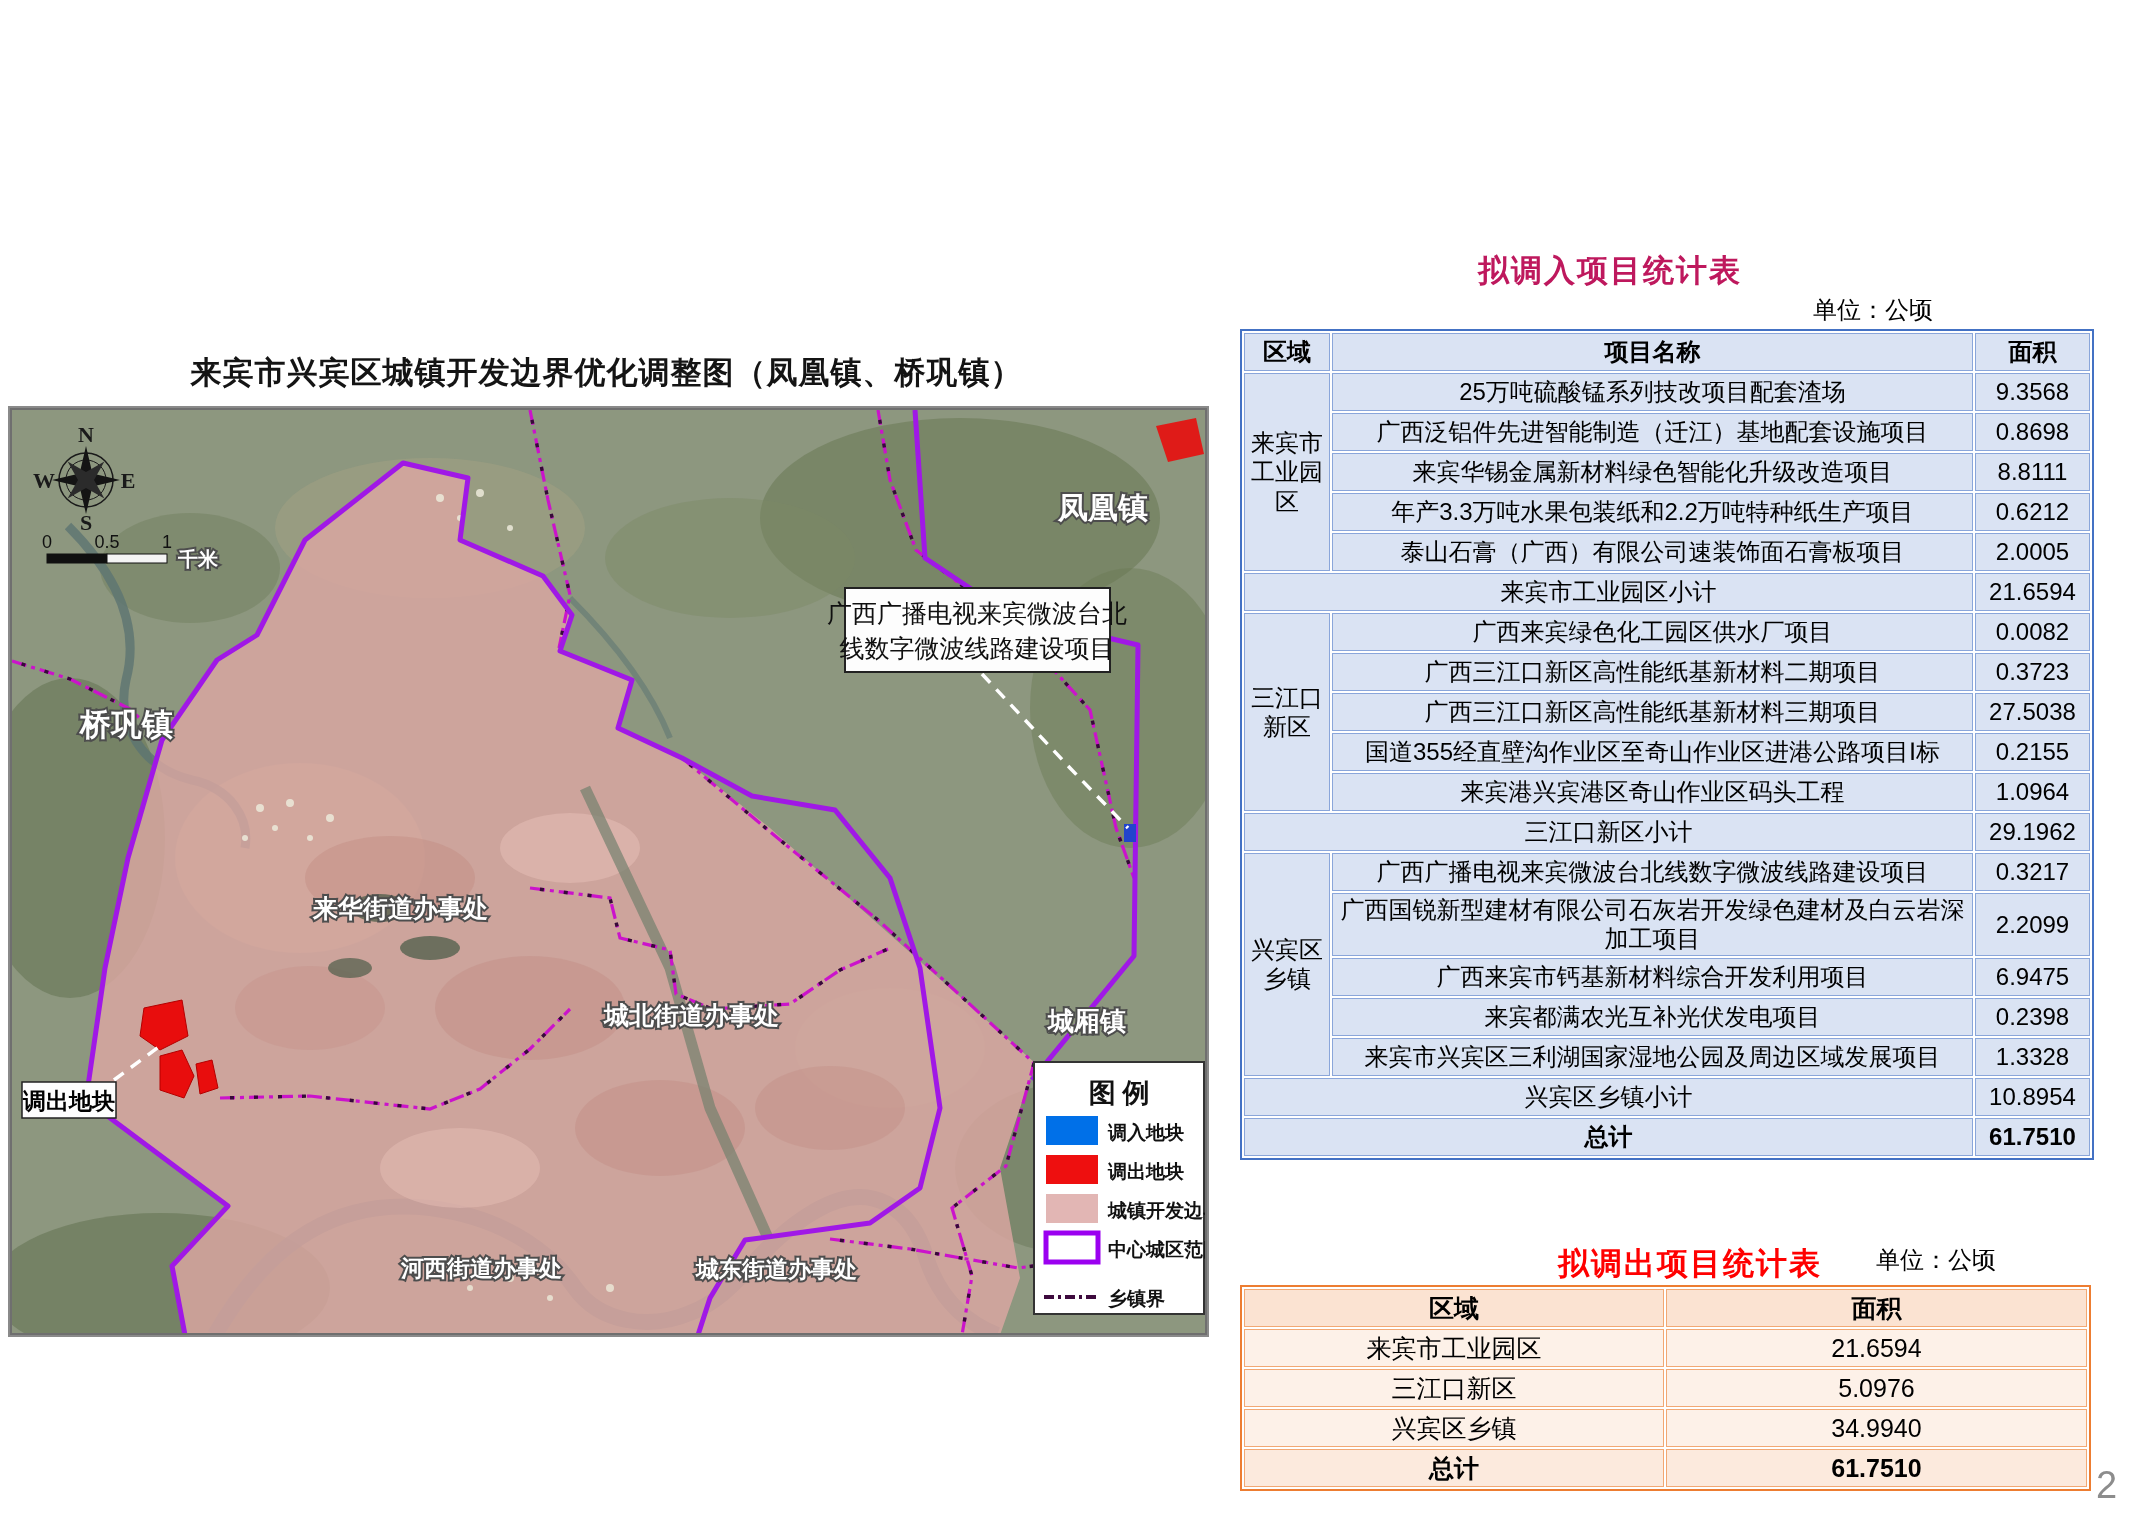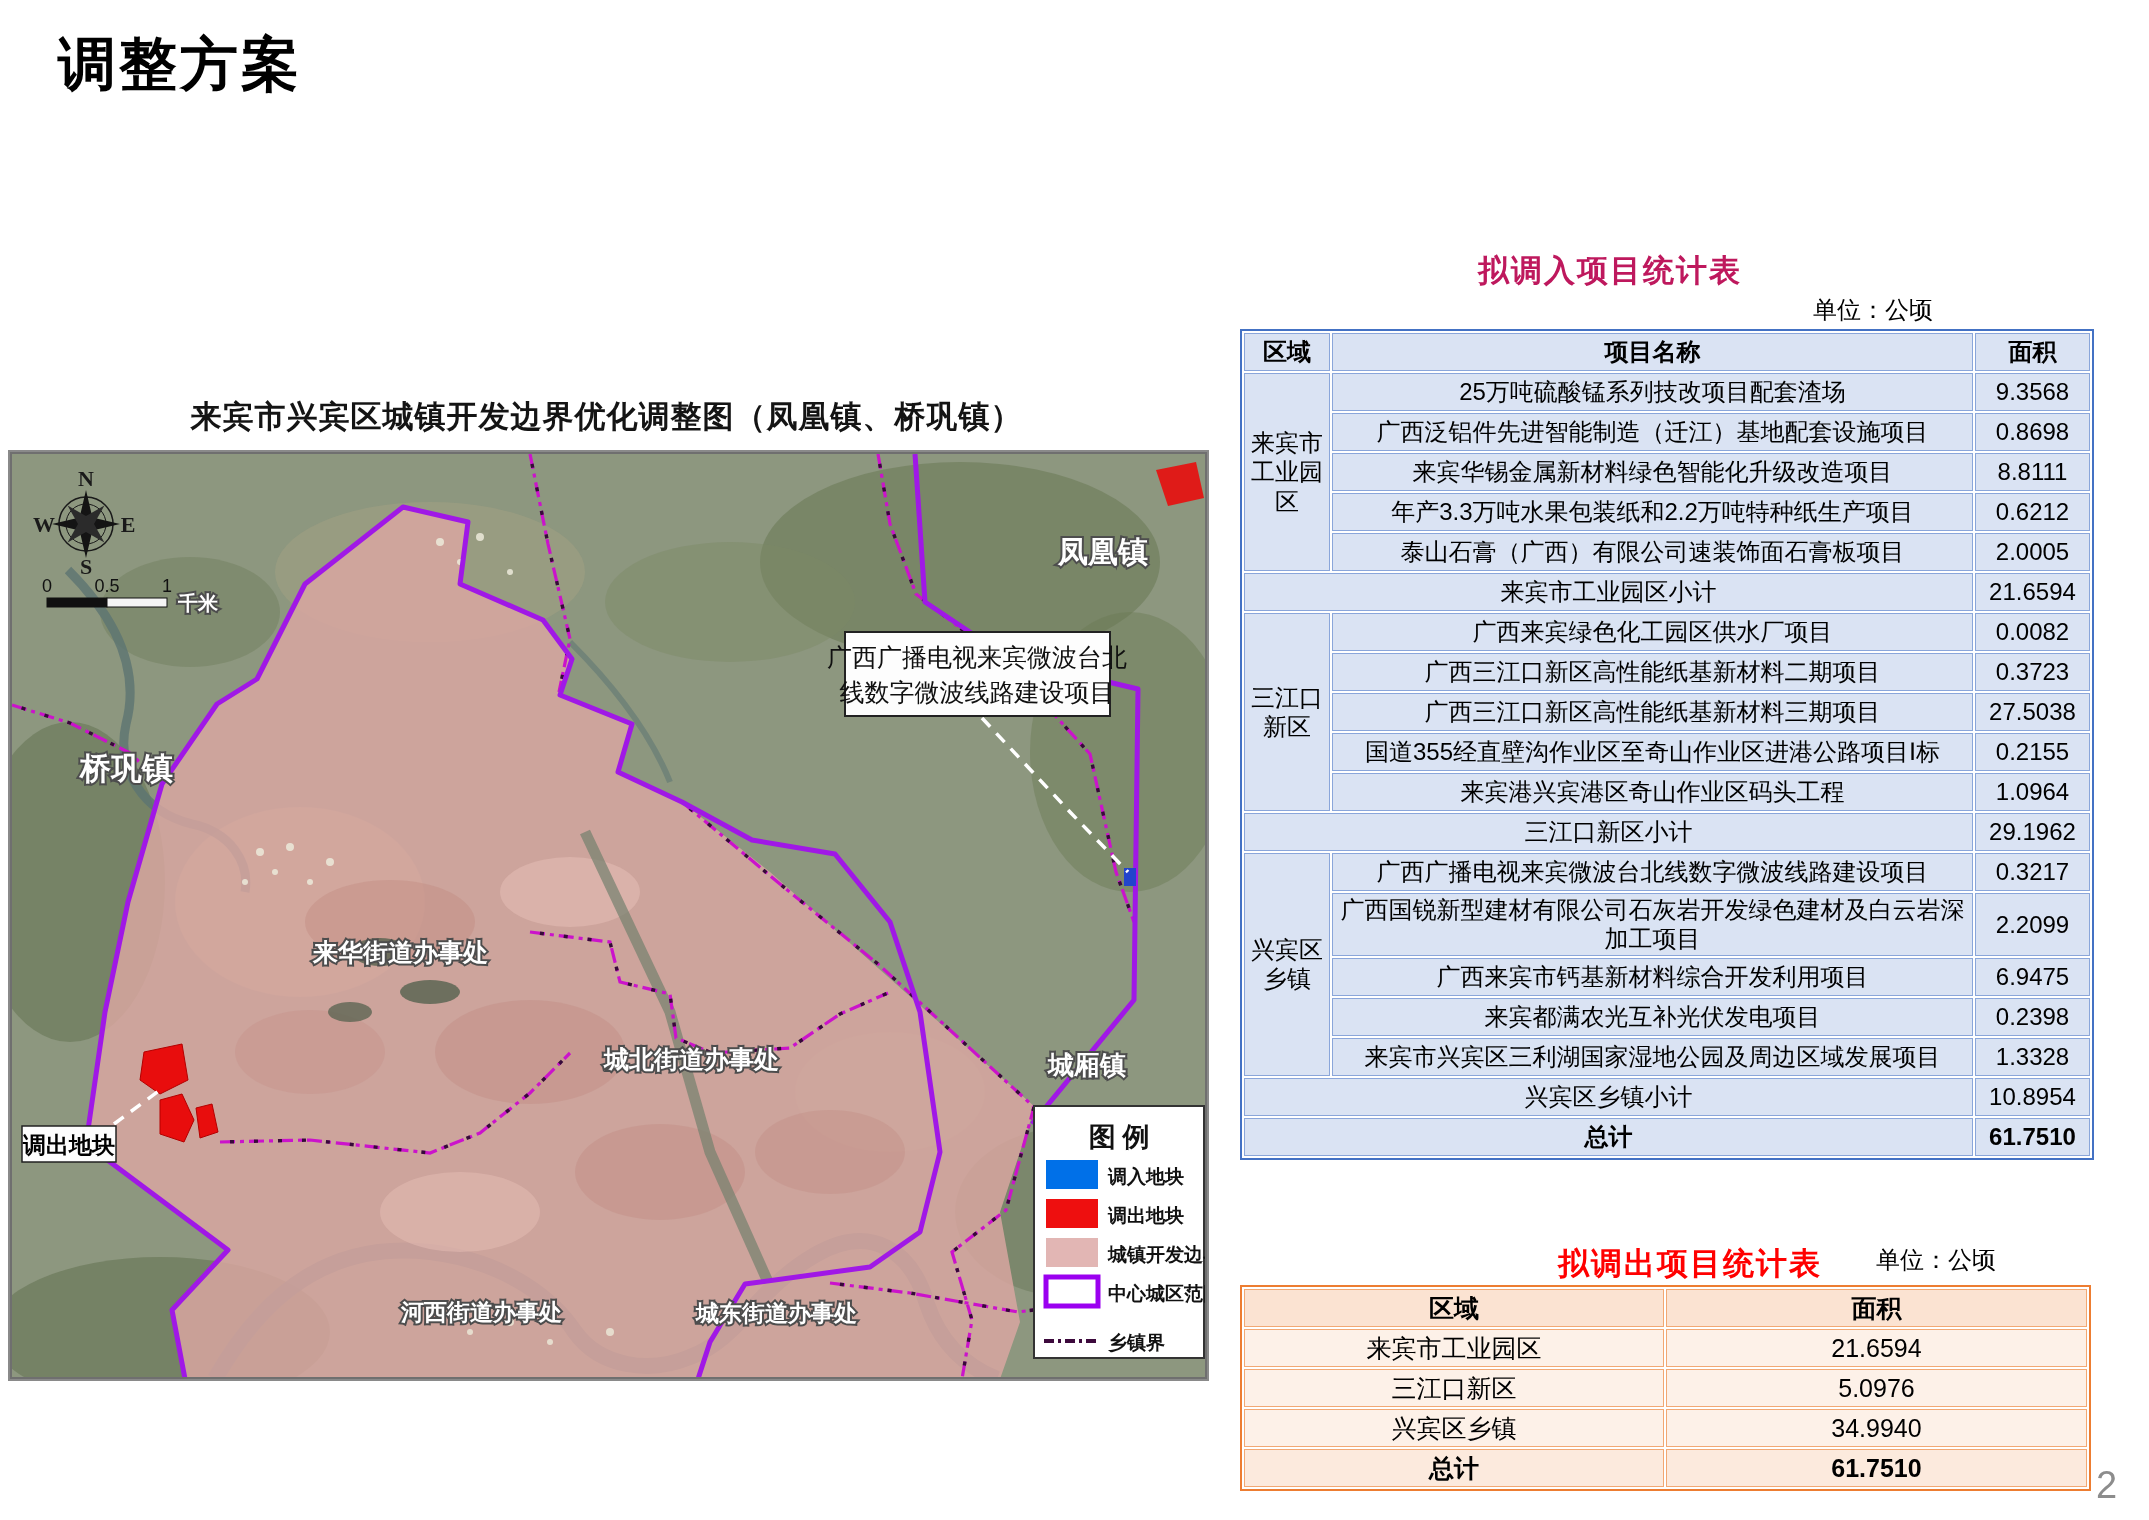--- a/index.html
+++ b/index.html
@@ -1,21 +1,21 @@
 <!DOCTYPE html>
 <html><head>
 <meta charset="utf-8">
 <style>
   html,body{margin:0;padding:0;background:#ffffff;font-family:"Liberation Sans",sans-serif;}
   #slide{position:relative;width:2149px;height:1520px;background:#fff;overflow:hidden;}
 
   .title{position:absolute;left:58px;top:26px;font-size:58px;font-weight:bold;color:#000;letter-spacing:3px;}
   .intro{position:absolute;left:58px;top:108px;width:1462px;font-size:30px;font-weight:bold;color:#000;line-height:1.5;text-indent:2em;}
 
-  .map-block{position:absolute;left:8px;top:352px;width:1197px;margin-top:44px;}
+  .map-block{position:absolute;left:8px;top:352px;width:1197px;}
   .map-title{text-align:center;font-size:31px;font-weight:bold;color:#141414;font-family:"Liberation Serif",serif;margin-bottom:12px;letter-spacing:1px;}
   #map{display:block;border:2px solid #8a8a8a;background:#8d977f;}
 
   .tin-title{position:absolute;left:1478px;top:250px;font-size:31px;font-weight:bold;color:#be185d;letter-spacing:2px;}
   .unit-in{position:absolute;left:1813px;top:294px;font-size:24px;color:#000;}
   .tout-title{position:absolute;left:1558px;top:1196px;font-size:31px;font-weight:bold;color:#ff0000;letter-spacing:2px;margin-top:47px;}
   .unit-out{position:absolute;left:1876px;top:1244px;font-size:24px;color:#000;}
 
   #table-in{position:absolute;left:1240px;top:329px;width:842px;border-collapse:separate;border-spacing:2px;background:#fff;border:2px solid #4472c4;table-layout:fixed;}
   #table-in th,#table-in td{border:1px solid #8aa6da;background:#dae3f3;font-size:24px;color:#000;text-align:center;vertical-align:middle;padding:1px 4px;line-height:1.22;font-weight:normal;height:34px;overflow:hidden;}
@@ -37,21 +37,20 @@
   .purple{stroke:#a018e6;stroke-width:5;fill:none;stroke-linejoin:round;}
   .wdash{stroke:#ffffff;stroke-width:3.5;fill:none;stroke-dasharray:12 9;}
   .annot-text{font-family:"Liberation Serif",serif;fill:#101010;font-size:25px;}
   .leg-label{font-family:"Liberation Serif",serif;font-weight:bold;fill:#111;font-size:19px;}
 </style>
 </head>
 <body>
 
 <div id="slide">
 
-  <div class="title">调整方案</div>
 
   <div class="map-block">
     <div class="map-title">来宾市兴宾区城镇开发边界优化调整图（凤凰镇、桥巩镇）</div>
 
     <svg id="map" width="1197" height="927" viewBox="0 0 1197 927">
 
       <g>
         <rect x="0" y="0" width="1197" height="927" fill="#8d977f"></rect>
         <ellipse cx="950" cy="110" rx="200" ry="100" fill="#66754f" opacity="0.5"></ellipse>
         <ellipse cx="1120" cy="300" rx="100" ry="140" fill="#6a7a55" opacity="0.45"></ellipse>

